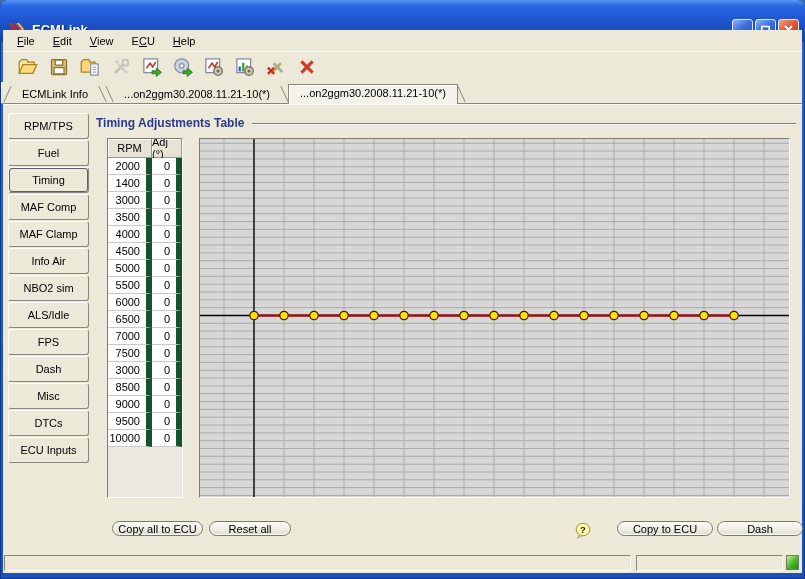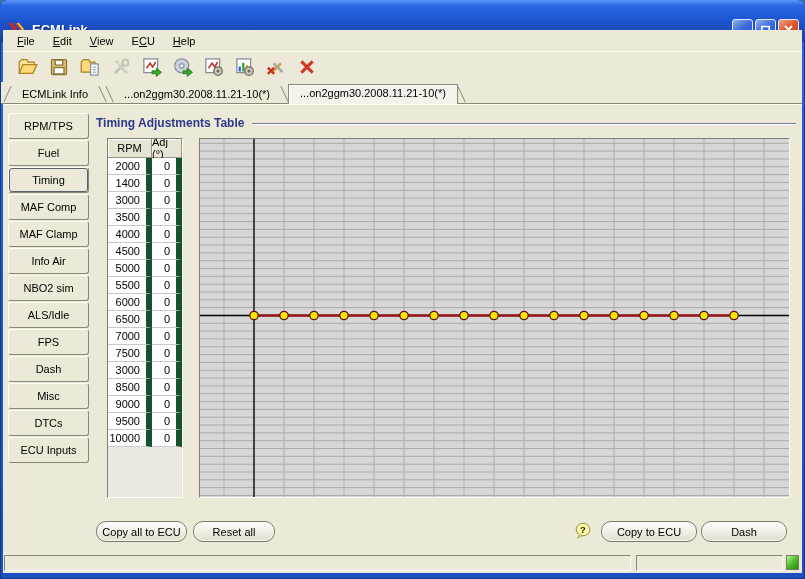--- a/index.html
+++ b/index.html
@@ -61,23 +61,23 @@
   .th:last-child{flex:1;}
   .tr{display:flex;height:17px;}
   .td{background:#fff;border-right:6px solid #14532d;border-bottom:1px solid #c9c9c9;
     display:flex;align-items:center;justify-content:flex-end;padding-right:6px;}
   .td:first-child{width:44px;}
   .td:last-child{flex:1;}
   
   .chartbox{position:absolute;left:196px;top:33px;width:591px;height:360px;
     border:1px solid;border-color:#7d7d73 #fffef6 #fffef6 #7d7d73;background:#d7d7d7;}
   
-  .btn{position:absolute;height:21px;border:1px solid #7d7866;border-radius:10px;
+  .btn{position:absolute;height:15px;border:1px solid #7d7866;border-radius:10px;
     background:linear-gradient(180deg,#fefdfb,#efece2 55%,#e1ddcd);
-    display:flex;align-items:center;justify-content:center;box-shadow:inset 0 0 0 1px #fbfaf6;cursor:default;}
+    display:flex;align-items:center;justify-content:center;box-shadow:inset 0 0 0 1px #fbfaf6;cursor:default;margin-left:16px;}
   #btn-copy-all{left:93px;top:416px;width:91px;}
   #btn-reset-all{left:190px;top:416px;width:82px;}
   .help-bubble{position:absolute;left:572px;top:417px;width:16px;height:18px;}
   #btn-copy{left:598px;top:416px;width:96px;}
   #btn-reset{left:698px;top:416px;width:86px;}
   
   .statusbar{position:absolute;left:3px;right:3px;bottom:6px;height:20px;background:#ece9d8;}
   .status-panel{position:absolute;top:2px;height:16px;background:#ece9d8;border:1px solid;
     border-color:#8a867c #fffef6 #fffef6 #8a867c;}
   #status-left{left:1px;width:627px;}

